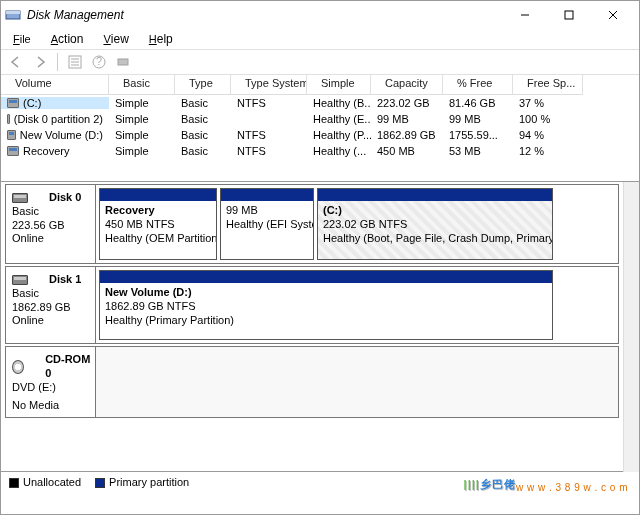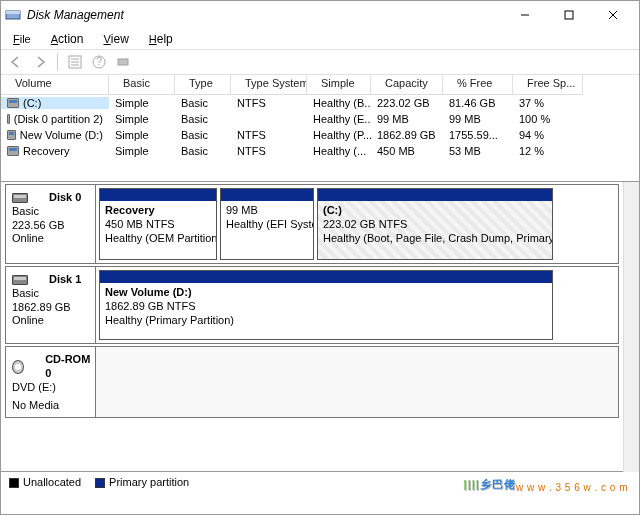--- a/index.html
+++ b/index.html
@@ -277,14 +277,14 @@
   <div class="legend">
     <span><span class="sw black"></span><span>Unallocated</span></span>
     <span><span class="sw blue"></span><span>Primary partition</span></span>
   </div>
 
   <div class="statusbar"></div>
 </div>
 
 <div class="watermark">
   <div class="big"><span class="bars">||||</span><span>乡巴佬</span></div>
-  <div class="small">w w w . 3 5 6 w . c o m</div>
+  <div class="small">w w w . 3 8 9 w . c o m</div>
 </div>
 
 </body></html>

